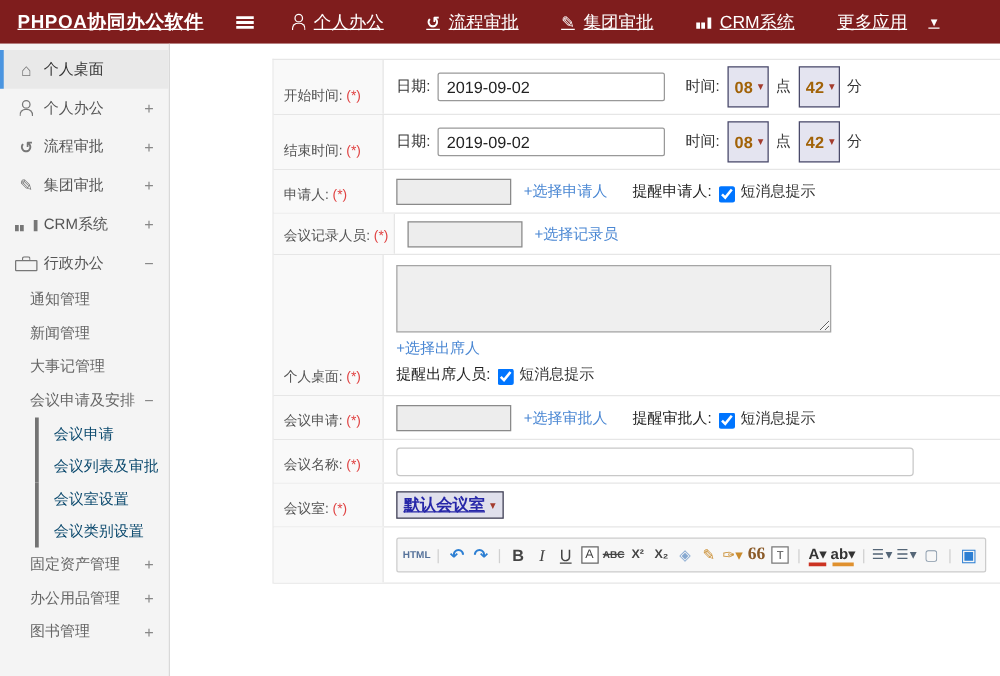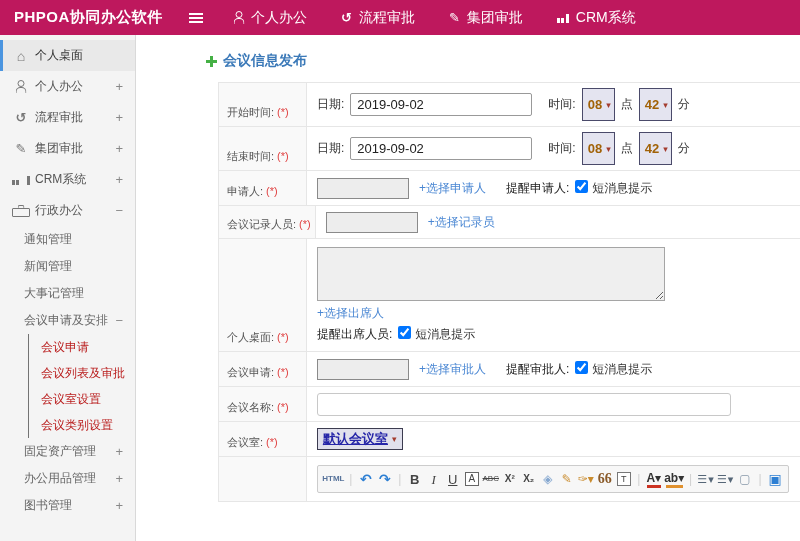--- a/index.html
+++ b/index.html
@@ -1,21 +1,21 @@
 <!DOCTYPE html>
 <html><head>
 <meta charset="utf-8">
 <style>
   * { margin:0; padding:0; box-sizing:border-box; }
   html,body { width:800px; height:541px; overflow:hidden; background:#fff;
               font-family:"Liberation Sans","DejaVu Sans",sans-serif; }
   .app { width:800px; height:541px; overflow:hidden; position:relative; background:#fff; }
 
   
-  .topbar { height:35px; background:#be185d; display:flex; align-items:center; color:#fff; }
+  .topbar { height:35px; background:#7f1d1d; display:flex; align-items:center; color:#fff;text-decoration:underline; }
   .logo { width:176px; padding-left:14px; font-size:15px; font-weight:bold; letter-spacing:.5px; }
   .hamburger { width:40px; display:flex; justify-content:center; cursor:pointer; }
   .nav { display:flex; align-items:center; height:100%; }
   .nav-item { display:flex; align-items:center; gap:7px; padding:0 17px; height:100%;
               font-size:14px; cursor:pointer; white-space:nowrap; }
   .nav-icon { display:inline-flex; align-items:center; justify-content:center; font-size:14px; line-height:1; }
   .nav-caret { font-size:9px; margin-left:10px; }
   .nav-caret::before { content:"▼"; }
 
   
@@ -44,21 +44,21 @@
   
   .layout { display:flex; height:506px; }
   .sidebar { width:136px; background:#f4f4f4; border-right:1px solid #d9d9d9; overflow:hidden; padding-top:5px; }
   .content { flex:1; background:#fff; overflow:hidden; position:relative; }
 
   
   .side-item { display:flex; align-items:center; padding:0 12px; min-height:31px;
                font-size:12px; color:#555; cursor:pointer; }
   .side-item.lv1 { padding-left:24px; min-height:27px; color:#666; }
   .side-item.lv2 { margin-left:28px; padding:4px 6px 4px 12px; min-height:26px;
-                   border-left:1px solid #737373; color:#b91c1c; }
+                   border-left:3px solid #737373; color:#0c4a6e; }
   .side-item.active { background:#e9e9e9; border-left:3px solid #4b95e0; padding-left:9px; color:#333; }
   .side-icon { width:18px; margin-right:5px; color:#777; display:inline-flex; align-items:center; justify-content:center; }
   .side-label { line-height:1.35; }
   .expander { margin-left:auto; color:#888; font-size:13px; }
 
   
   .page-title { margin:17px 0 0 70px; display:flex; align-items:center; gap:6px;
                 font-size:14px; font-weight:bold; color:#3b79b8; }
   .plus-icon { position:relative; width:11px; height:11px; display:inline-block; }
   .plus-icon::before { content:""; position:absolute; left:0; top:4px; width:11px; height:3px; background:#45b045; }
@@ -83,21 +83,21 @@
                  color:#a16207; cursor:pointer; }
   .mini-select .caret, .room-select .caret { font-size:9px; color:#a33c2e; margin-left:4px; }
   .caret::before { content:"▾"; }
   .tlabel { color:#333; }
   .gap-left { margin-left:10px; }
 
   .gray-input { width:92px; height:21px; background:#ededed; border:1px solid #8a8a8a;
                 padding:0 4px; font-size:12px; }
   .blue-link { color:#4a87d3; font-size:12px; text-decoration:none; cursor:pointer; margin-left:4px; }
   .remind { font-weight:normal; color:#222; margin-left:14px; }
-  .sms { display:flex; align-items:flex-start; gap:4px; }
+  .sms { display:flex; align-items:flex-end; gap:4px; }
   .sms input { width:13px; height:13px; cursor:pointer; }
 
   .attendee-area { width:348px; height:54px; background:#efefef; border:1px solid #a5a5a5;
                    resize:both; font-size:12px; font-family:inherit; }
   .long-input { width:414px; height:23px; border:1px solid #c8c8c8; border-radius:3px;
                 padding:0 6px; font-size:12px; }
   .room-select { display:inline-flex; align-items:center; height:22px; padding:0 5px;
                  background:#e0e0ec; border:1px solid #3c3c50; font-size:13px; font-weight:bold;
                  color:#2626a8; cursor:pointer; }
   .room-select .sel-text { text-decoration:underline; }
@@ -107,21 +107,21 @@
   .tb-row { display:flex; align-items:center; gap:5px; padding:4px 6px; flex-wrap:nowrap; }
   .tb-icon { display:inline-flex; align-items:center; justify-content:center; min-width:14px;
              height:18px; font-size:12px; color:#444; cursor:pointer; line-height:1; white-space:nowrap; }
   .tb-icon[data-name="separator-icon"] { color:#d0d0d0; cursor:default; min-width:6px; }
   .tb-icon[data-name="html-source-icon"] { font-size:8px; font-weight:bold; }
   .tb-icon[data-name="undo-icon"], .tb-icon[data-name="redo-icon"] { font-size:14px; font-weight:bold; }
   .tb-icon[data-name="bold-icon"] { font-weight:bold; font-size:13px; }
   .tb-icon[data-name="italic-icon"] { font-style:italic; font-family:"Liberation Serif","DejaVu Serif",serif; font-size:13px; }
   .tb-icon[data-name="underline-icon"] { text-decoration:underline; font-size:13px; }
   .tb-icon[data-name="font-style-box-icon"] { border:1px solid #666; height:14px; font-size:10px; padding:0 2px; background:#fff; }
-  .tb-icon[data-name="strikethrough-icon"] { text-decoration:line-through; font-size:8px; font-weight:normal; }
+  .tb-icon[data-name="strikethrough-icon"] { text-decoration:line-through; font-size:8px; font-weight:bold; }
   .tb-icon[data-name="superscript-icon"], .tb-icon[data-name="subscript-icon"] { font-size:10px; font-weight:bold; }
   .tb-icon[data-name="blockquote-icon"] { font-family:"Liberation Serif","DejaVu Serif",serif; font-weight:bold; font-size:14px; }
   .tb-icon[data-name="paste-text-icon"] { border:1px solid #777; background:#fff; height:14px; font-size:9px; padding:0 2px; }
   .tb-icon[data-name="font-color-icon"] { border-bottom:3px solid #cc3322; font-weight:bold; }
   .tb-icon[data-name="highlight-color-icon"] { border-bottom:3px solid #e0912f; font-weight:bold; }
   .tb-icon[data-name="ordered-list-icon"], .tb-icon[data-name="bullet-list-icon"] { font-size:11px; letter-spacing:1px; }
   .tb-icon[data-name="fullscreen-icon"] { font-size:14px; }
 </style>
 </head>
 <body>
@@ -152,20 +152,25 @@
           <span data-name="nav-item-label">集团审批</span>
 
         </div>
 
         <div class="nav-item" data-name="nav-crm-system">
           <span class="nav-icon icon-chart" data-name="nav-item-icon"></span>
           <span data-name="nav-item-label">CRM系统</span>
 
         </div>
 
+        <div class="nav-item" data-name="nav-more-apps">
+
+          <span data-name="nav-item-label">更多应用</span>
+          <span class="nav-caret" data-name="chevron-down-icon"></span>
+        </div>
       </div>
   </div>
 
   <div class="layout">
 
     <div class="sidebar" data-name="sidebar-menu">
 
         <div class="side-item active lv0" data-name="sidebar-item-personal-desktop">
           <span class="side-icon icon-home" data-name="sidebar-item-icon"></span>
           <span class="side-label" data-name="sidebar-item-label">个人桌面</span>
@@ -264,24 +269,20 @@
         </div>
 
         <div class="side-item lv1" data-name="sidebar-item-library-mgmt">
 
           <span class="side-label" data-name="sidebar-item-label">图书管理</span>
           <span class="expander" data-name="expand-toggle-icon">+</span>
         </div>
       </div>
 
     <div class="content" data-name="main-content">
-      <div class="page-title" data-name="page-title">
-        <span class="plus-icon" data-name="add-icon"></span>
-        <span data-name="page-title-text">会议信息发布</span>
-      </div>
 
       <div class="form-table" data-name="meeting-form">
 
         <div class="frow" data-name="form-row-start-time">
           <div class="fcell-label">
             <span data-name="start-time-label">开始时间:</span>
             <span class="req" data-name="required-marker">(*)</span>
           </div>
           <div class="fcell-content">
             <span class="tlabel" data-name="date-label">日期:</span>

